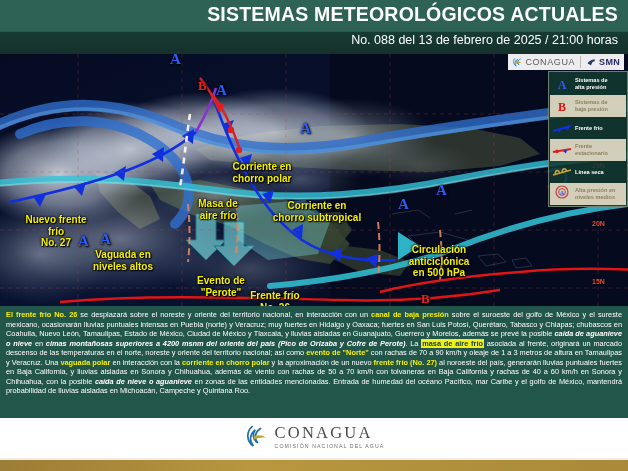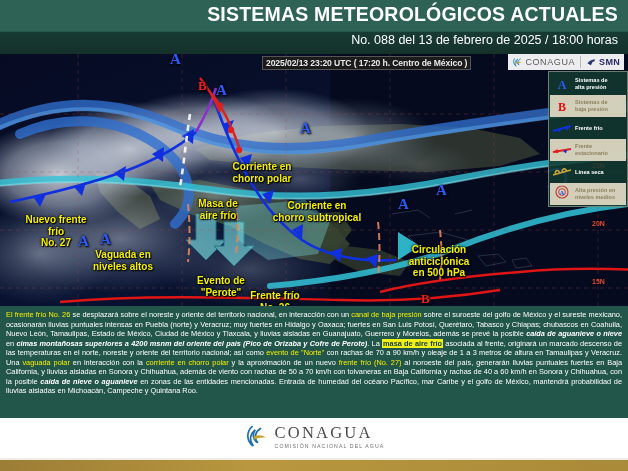--- a/index.html
+++ b/index.html
@@ -92,21 +92,21 @@
   .ico-A { color:#2a5bff; font-size: 12px; font-weight:bold; font-family:"Liberation Serif",serif; }
   .ico-B { color:#e01010; font-size: 12px; font-weight:bold; font-family:"Liberation Serif",serif; }
 
   
   .body-text {
     position: absolute; left: 0; top: 306px; width: 628px; height: 112px;
     background: #23564a; color: #ffffff;
     font-size: 7.35px; line-height: 1.30;
     padding: 4px 6px 2px 6px; text-align: justify;
   }
-  .hi-yellow { color: #f5f000; font-weight: normal; }
+  .hi-yellow { color: #f5f000; font-weight: bold; }
   .hi-mark { background: #f0ef1a; color: #15403a; font-weight: bold; padding: 0 1px; }
   .it { font-style: italic; font-weight: bold; }
 
   
   .footer {
     position: absolute; left: 0; top: 418px; width: 628px; height: 53px;
     background: #ffffff;
   }
   .footer-logo {
     position: absolute; left: 50%; top: 6px; transform: translateX(-50%);
@@ -124,21 +124,21 @@
     position:absolute; left:0; bottom:11px; width:628px; height:2px; background:#f0ede6;
   }
 </style>
 </head>
 <body>
 
 <div class="page">
 
   <div class="header">
     <div class="header-title">SISTEMAS METEOROLÓGICOS ACTUALES</div>
-    <div class="header-sub">No. 088 del 13 de febrero de 2025 / 18:00 horas</div>
+    <div class="header-sub">No. 088 del 13 de febrero de 2025 / 21:00 horas</div>
   </div>
 
   <div class="map">
 
     <svg class="mapbg" viewBox="0 0 628 252" preserveAspectRatio="none">
       <defs>
         <linearGradient id="ocean" x1="0" y1="0" x2="1" y2="1">
           <stop offset="0%" stop-color="#060b22"></stop>
           <stop offset="55%" stop-color="#081231"></stop>
           <stop offset="100%" stop-color="#040818"></stop>
@@ -261,21 +261,20 @@
           <path d="M390,0 L390,252"></path>
         <path d="M494,0 L494,252"></path>
           <path d="M598,0 L598,252"></path>
       </g>
     </svg>
 
     <div class="latlbl" style="left:592px; top:108px;">25N</div>
     <div class="latlbl" style="left:592px; top:166px;">20N</div>
     <div class="latlbl" style="left:592px; top:224px;">15N</div>
 
-    <div class="tstamp">2025/02/13 23:20 UTC ( 17:20 h. Centro de México )</div>
 
     <div class="logo-strip">
       <div class="logo-conagua-top">
         <svg width="11" height="11" viewBox="0 0 24 24">
           <path d="M6 3 C2 8 3 16 9 20 C5 14 7 8 12 5 C9 9 10 14 15 17 C11 11 14 6 19 4" fill="none" stroke="#1a7fb8" stroke-width="2"></path>
           <path d="M9 12 C13 9 18 10 21 13 C17 12 13 13 10 15 Z" fill="#c9a227"></path>
         </svg>
         <span class="lc-text">CONAGUA</span>
       </div>
       <div class="lc-div"></div>

